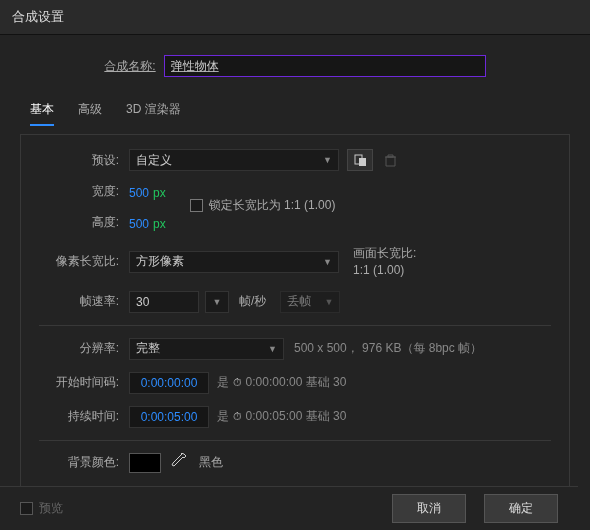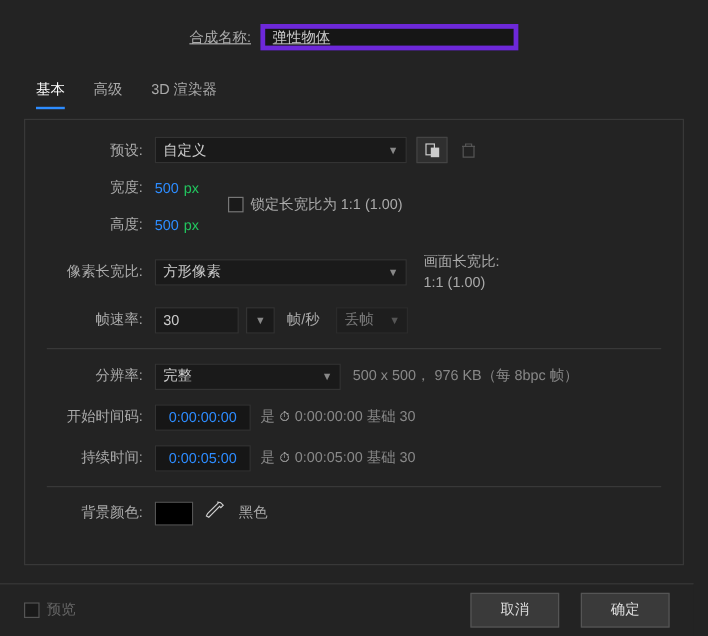--- a/index.html
+++ b/index.html
@@ -2,37 +2,37 @@
 <html><head>
 <meta charset="utf-8">
 <style>
 * { box-sizing: border-box; margin: 0; padding: 0; }
 body { width: 590px; height: 530px; background: #1a1a1a; font-family: "Microsoft YaHei", sans-serif; font-size: 12px; color: #aaa; overflow: hidden; }
 .dialog { background: #232323; width: 100%; height: 100%; }
 .titlebar { background: #2a2a2a; padding: 8px 12px; color: #ddd; font-size: 13px; border-bottom: 1px solid #111; }
 .content { padding: 12px 20px 0 20px; }
 .name-row { display: flex; align-items: center; justify-content: center; margin: 8px 0 20px 0; text-decoration: underline; }
 .name-row label { color: #aaa; margin-right: 8px; }
-.text-input { background: #161616; border: 4px solid #6d28d9; color: #ccc; padding: 3px 6px; width: 215px; font-size: 12px; height: 22px; }
+.text-input { background: #161616; border: 1px solid #6d28d9; color: #ccc; padding: 3px 6px; width: 322px; font-size: 12px; height: 22px; }
 .tabs { display: flex; gap: 24px; margin-bottom: 8px; padding-left: 10px; }
 .tab { color: #aaa; padding: 4px 0 6px 0; cursor: pointer; }
 .tab.active { color: #fff; border-bottom: 2px solid #2d8cff; }
 .panel { border: 1px solid #383838; padding: 14px 18px 20px 18px; }
 .row { display: flex; align-items: center; margin-bottom: 12px; }
 .label { width: 90px; text-align: right; padding-right: 10px; color: #aaa; }
 .select { background: #1a1a1a; border: 1px solid #333; color: #ccc; padding: 3px 6px; height: 22px; display: flex; align-items: center; justify-content: space-between; cursor: pointer; }
 .select.wide { width: 210px; }
 .select.med { width: 155px; }
 .select.small { width: 70px; }
 .chev { font-size: 9px; color: #888; }
 .blue-val { color: #2d8cff; cursor: pointer; }
 .unit { color: #22c55e; margin-left: 4px; }
 .wh-block { display: flex; align-items: flex-start; }
 .wh-left { display: flex; flex-direction: column; gap: 14px; }
-.wh-row { display: flex; align-items: center; }
+.wh-row { display: flex; align-items: flex-end; }
 .lock-col { margin-left: 24px; padding-top: 14px; display: flex; align-items: center; color: #aaa; }
 .checkbox { width: 13px; height: 13px; border: 1px solid #777; background: #1a1a1a; display: inline-block; margin-right: 6px; cursor: pointer; }
 .icon-btn { width: 26px; height: 22px; background: #2f2f2f; border: 1px solid #444; display: inline-flex; align-items: center; justify-content: center; margin-left: 8px; cursor: pointer; }
 .icon-trash { width: 26px; height: 22px; display: inline-flex; align-items: center; justify-content: center; color: #555; margin-left: 4px; }
 .aspect-info { color: #aaa; margin-left: 14px; font-size: 12px; line-height: 1.4; }
 .time-input { background: #161616; border: 1px solid #333; color: #2d8cff; padding: 3px 6px; width: 80px; height: 22px; text-align: center; font-size: 12px; }
 .time-meta { color: #888; margin-left: 8px; display: flex; align-items: center; gap: 4px; }
 .stopwatch { font-size: 11px; color: #bbb; }
 .color-swatch { width: 32px; height: 20px; background: #000; border: 1px solid #555; cursor: pointer; }
 .eyedrop { margin-left: 10px; cursor: pointer; color: #aaa; }
@@ -40,20 +40,21 @@
 .footer { position: absolute; bottom: 0; left: 0; right: 12px; height: 44px; background: #232323; display: flex; align-items: center; justify-content: space-between; padding: 0 20px; border-top: 1px solid #383838; }
 .btn { background: #3a3a3a; border: 1px solid #555; color: #ddd; padding: 5px 24px; cursor: pointer; font-size: 12px; }
 .btn-group { display: flex; gap: 18px; }
 .preview-chk { display: flex; align-items: center; color: #666; }
 .info-txt { color: #888; margin-left: 10px; }
 </style>
 </head>
 <body>
 
 <div class="dialog">
+  <div class="titlebar">合成设置</div>
 
   <div class="content">
 
     <div class="name-row">
       <label>合成名称:</label>
       <input class="text-input" value="弹性物体" style="">
     </div>
 
     <div class="tabs">
       <div class="tab active">基本</div>

